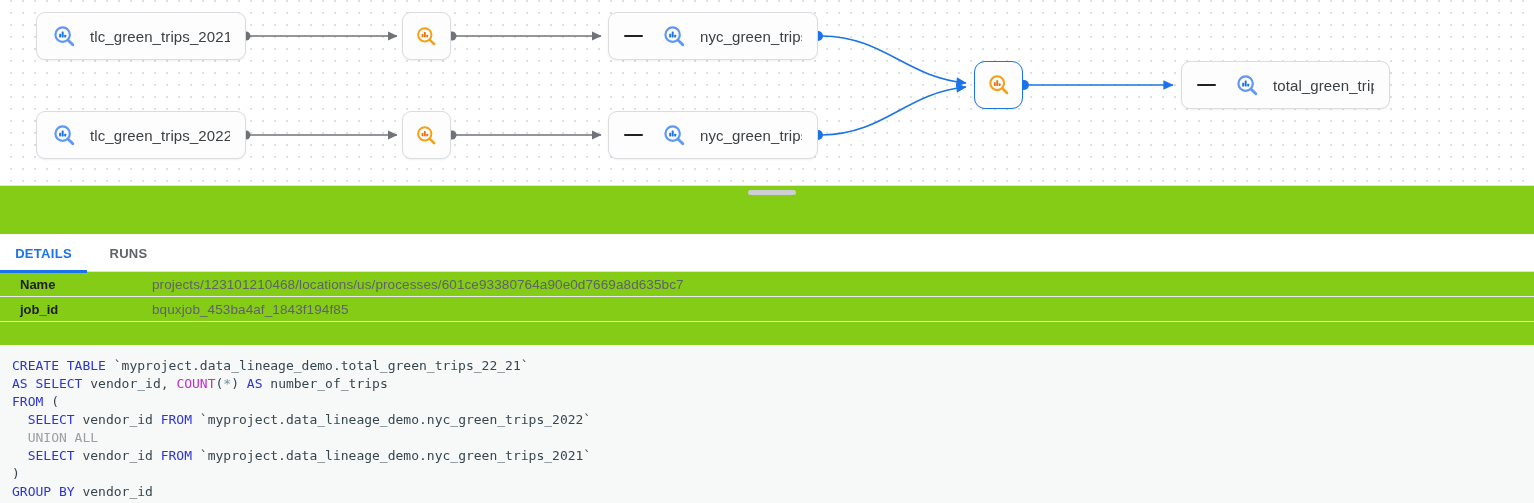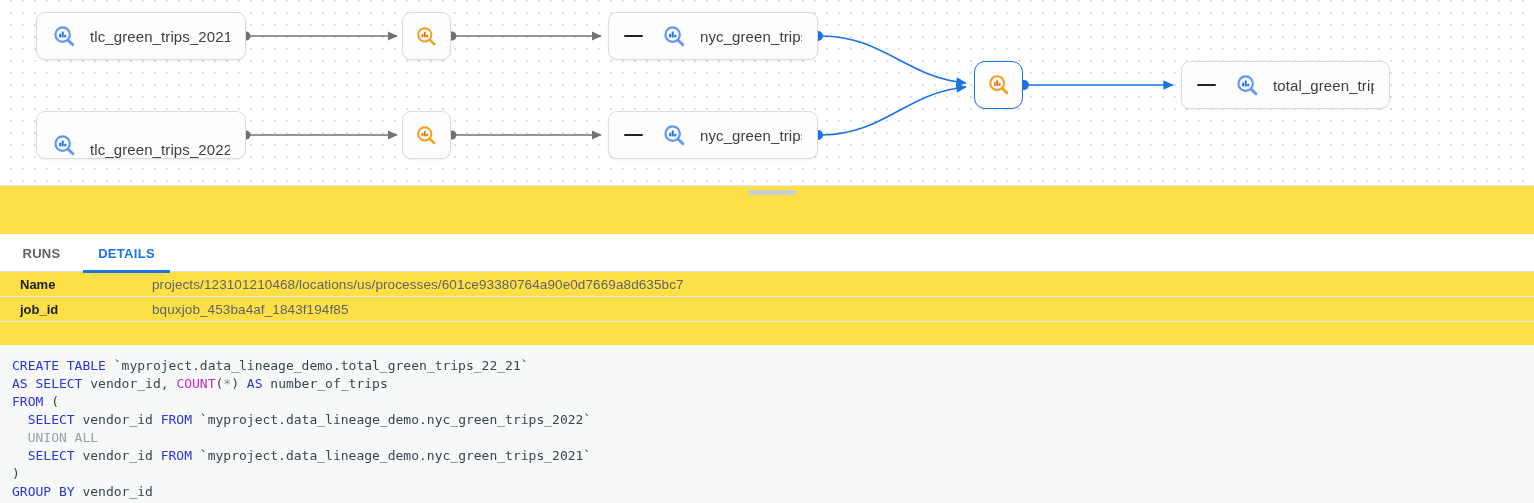--- a/index.html
+++ b/index.html
@@ -1,19 +1,19 @@
 <!DOCTYPE html>
 <html><head>
 <meta charset="utf-8">
 <style>
   * { box-sizing: border-box; }
   html,body { margin:0; padding:0; background:#fff; }
   body { width:1534px; height:503px; overflow:hidden;
          font-family:"Liberation Sans","DejaVu Sans",sans-serif; }
-  .app { position:relative; width:1534px; height:399px; background:#fde047; }
+  .app { position:relative; width:1534px; height:399px; background:#84cc16; }
 
   
   .graph {
     position:absolute; left:0; top:0; width:1534px; height:186px;
     background-color:#fff;
     background-image:radial-gradient(circle, #dde0e3 1.2px, transparent 1.4px);
     background-size:12px 12px; background-position:5px 7px;
     border-bottom:1px solid #e2e3e5;
   }
   .edges { position:absolute; left:0; top:0; }
@@ -145,21 +145,21 @@
           <circle cx="10.2" cy="10.2" r="6.9" fill="none" stroke="#5e97f6" stroke-width="2.1"></circle>
           <path d="M15.5 15.5 L20 20" stroke="#5e97f6" stroke-width="2.7" stroke-linecap="round"></path>
           <rect x="6.9" y="9.3" width="1.9" height="3.6" rx="0.4" fill="#1a73e8"></rect>
           <rect x="9.3" y="7.2" width="1.9" height="5.7" rx="0.4" fill="#1a73e8"></rect>
           <rect x="11.7" y="10.3" width="1.9" height="2.6" rx="0.4" fill="#1a73e8"></rect>
         </svg>
       </span>
       <span class="node-label">nyc_green_trips…</span>
     </div>
 
-    <div class="node table-node" style="left:36px; top:111px;align-items:flex-end;">
+    <div class="node table-node" style="left:36px; top:111px;">
       <span class="bq-icon">
         <svg width="25" height="25" viewBox="0 0 24 24">
           <circle cx="10.2" cy="10.2" r="6.9" fill="none" stroke="#5e97f6" stroke-width="2.1"></circle>
           <path d="M15.5 15.5 L20 20" stroke="#5e97f6" stroke-width="2.7" stroke-linecap="round"></path>
           <rect x="6.9" y="9.3" width="1.9" height="3.6" rx="0.4" fill="#1a73e8"></rect>
           <rect x="9.3" y="7.2" width="1.9" height="5.7" rx="0.4" fill="#1a73e8"></rect>
           <rect x="11.7" y="10.3" width="1.9" height="2.6" rx="0.4" fill="#1a73e8"></rect>
         </svg>
       </span>
       <span class="node-label">tlc_green_trips_2022</span>
@@ -215,22 +215,22 @@
         </svg>
       </span>
       <span class="node-label">total_green_trip…</span>
     </div>
   </div>
 
   <div class="resize-handle"></div>
 
 
   <div class="tabs">
+    <button class="tab tab-details active">DETAILS</button>
     <button class="tab tab-runs">RUNS</button>
-    <button class="tab tab-details active">DETAILS</button>
   </div>
 
   <div class="fields">
     <div class="field-row">
       <span class="field-label">Name</span>
       <span class="field-value">projects/123101210468/locations/us/processes/601ce93380764a90e0d7669a8d635bc7</span>
     </div>
     <div class="field-row">
       <span class="field-label">job_id</span>
       <span class="field-value">bquxjob_453ba4af_1843f194f85</span>

